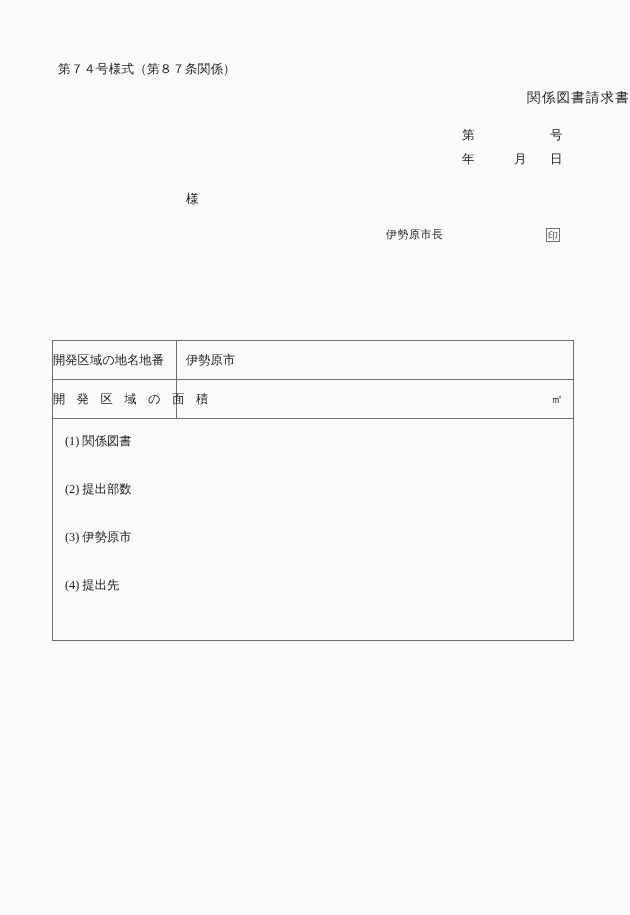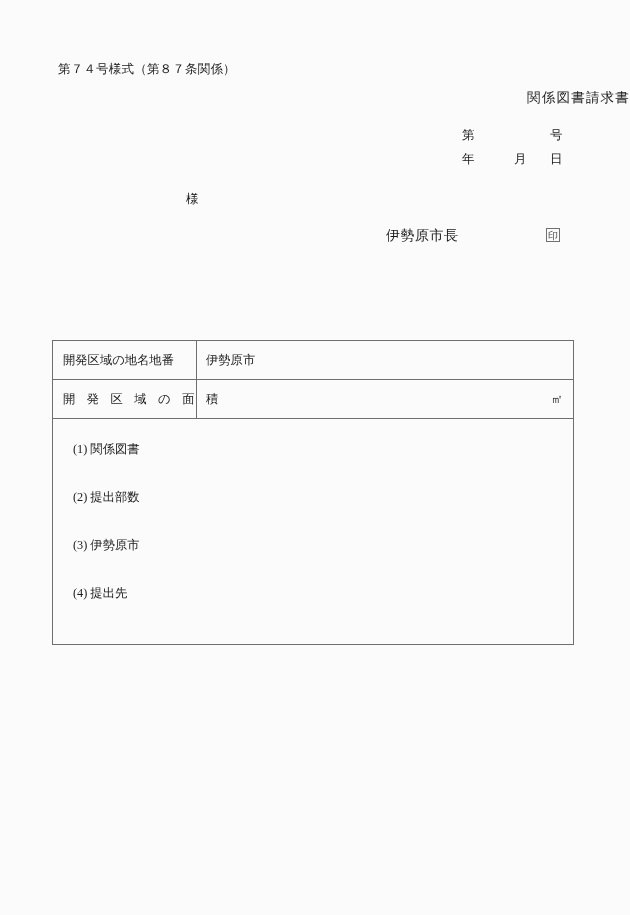--- a/index.html
+++ b/index.html
@@ -62,21 +62,21 @@
     left: 186px;
     top: 191px;
     font-size: 12.5px;
   }
 
   
   .issuer-line {
     position: absolute;
     left: 386px;
     top: 227px;
-    font-size: 14px;
+    font-size: 11px;
     white-space: nowrap;
     letter-spacing: 0.5px;
   }
   .seal-box {
     position: absolute;
     left: 546px;
     top: 228px;
     width: 14px;
     height: 14px;
     border: 1px solid #707070;
@@ -116,21 +116,21 @@
   }
   .form-table td {
     border: 1px solid #6e6e6e;
     padding: 0;
     vertical-align: middle;
     background: transparent;
   }
   .lbl-cell {
     width: 123px;
     height: 38px;
-    padding: 0 10px !important;
+    padding: 0 0 !important;
     white-space: nowrap;
   }
   .lbl-spaced {
     letter-spacing: 4.2px;
   }
   .val-cell {
     padding: 0 9px !important;
     height: 38px;
   }
   .val-cell.area {
@@ -140,21 +140,21 @@
   .unit {
     font-family: "DejaVu Serif", serif;
     font-size: 12px;
   }
   .list-cell {
     height: 212px;
     vertical-align: top !important;
     padding: 9px 0 0 8px !important;
   }
   .item-list {
-    margin: 12px;
+    margin: 4px;
     padding: 0;
     list-style: none;
   }
   .item-list li {
     height: 48px;
     line-height: 18px;
     white-space: nowrap;
   }
   .item-num {
     font-family: "Liberation Serif", serif;

